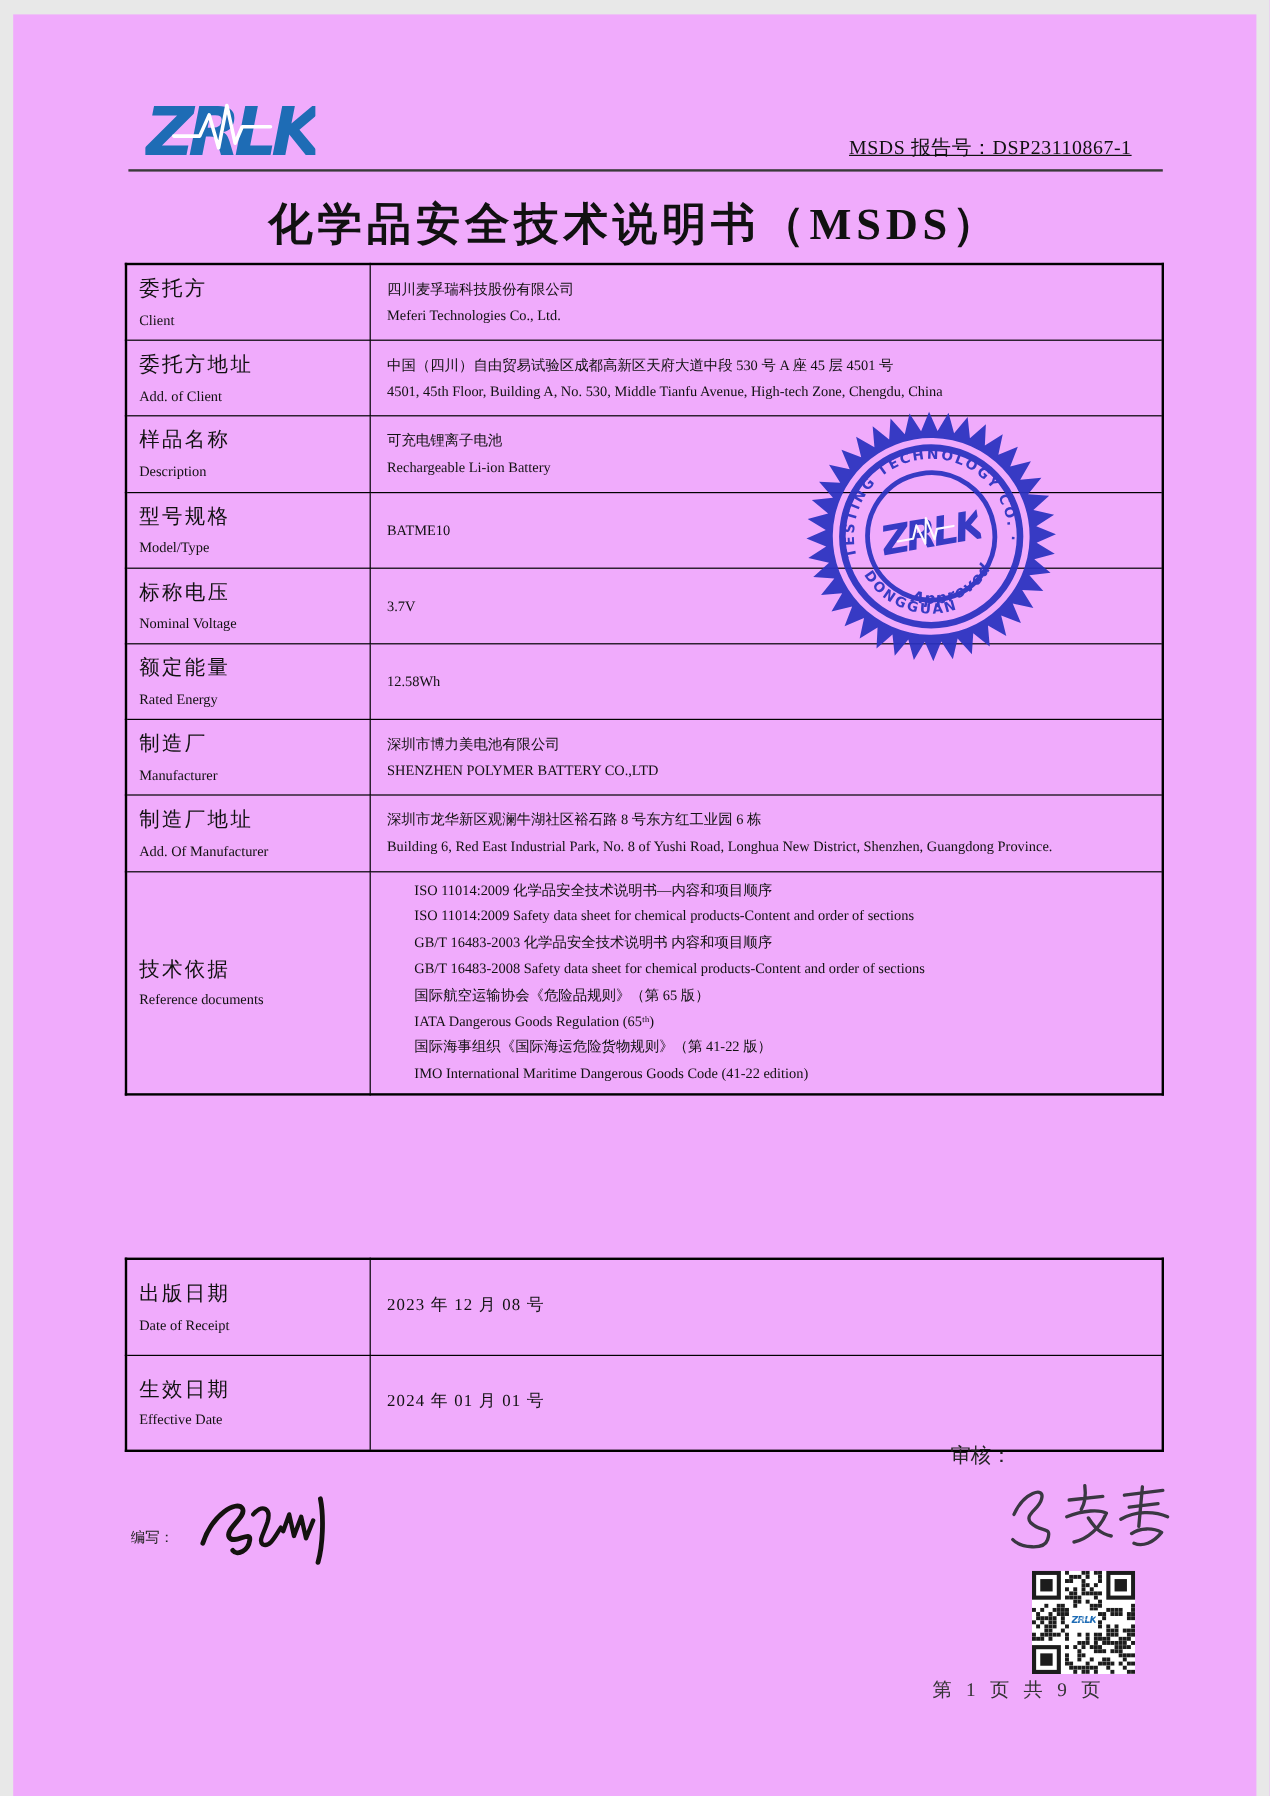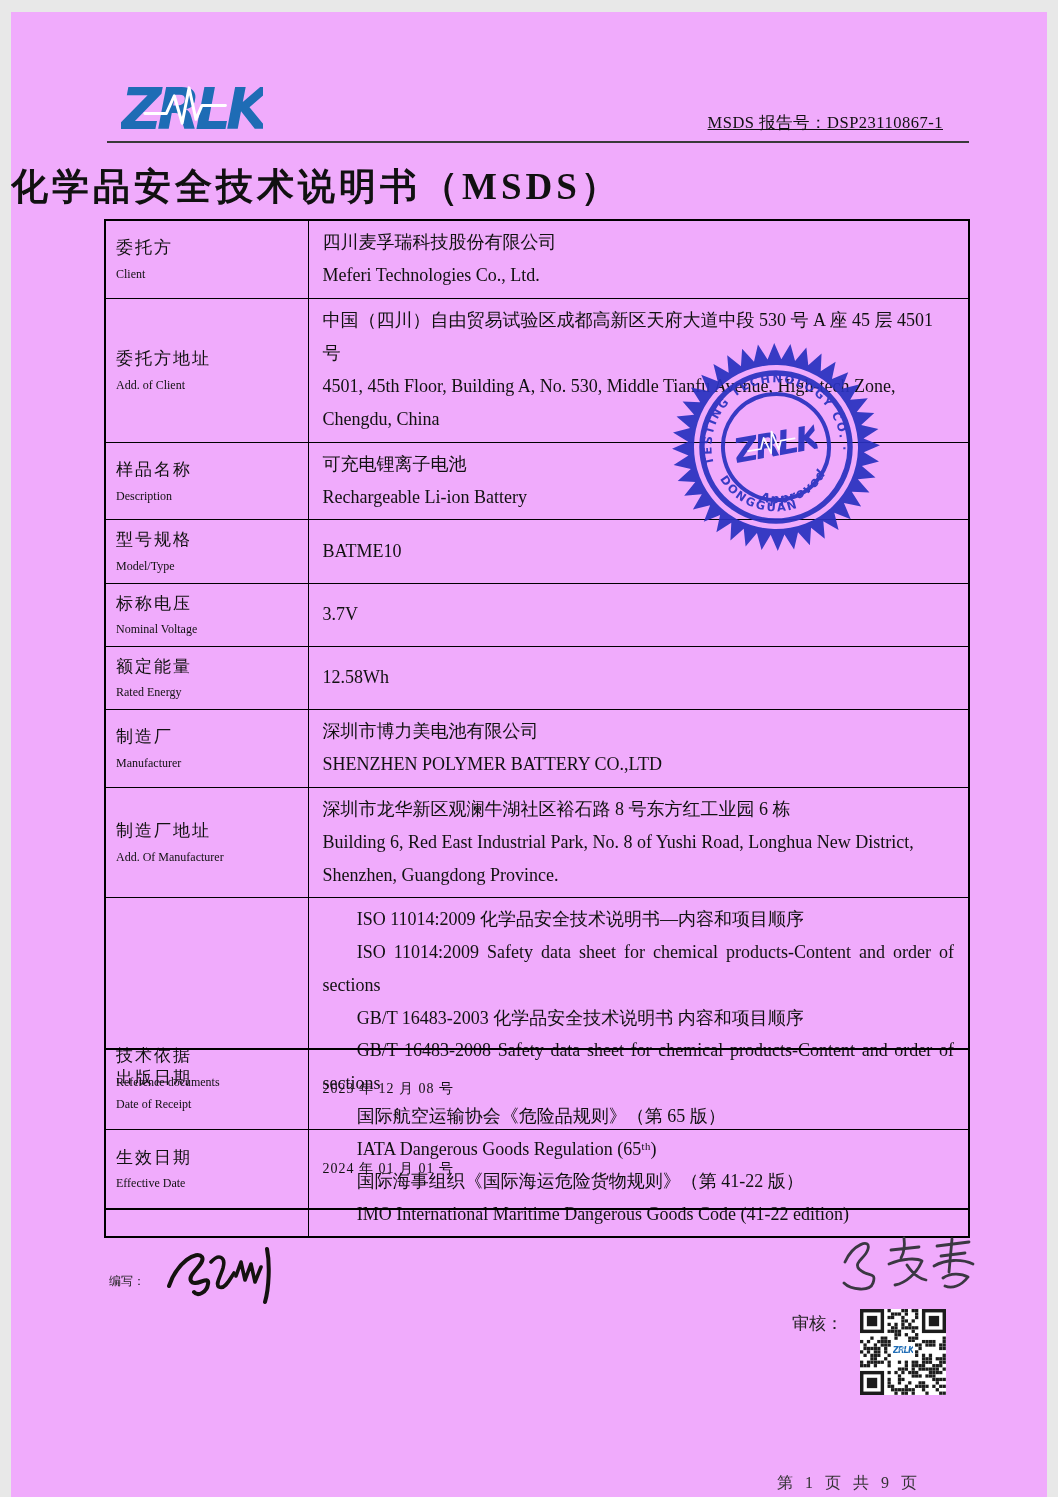--- a/index.html
+++ b/index.html
@@ -6,33 +6,33 @@
   * { margin:0; padding:0; box-sizing:border-box; }
   body { background:#e8e8e8; font-family:"Liberation Serif","DejaVu Serif",serif; color:var(--ink); }
   .page { position:relative; width:1036px; height:1497px; background:#f0abfc; margin:12px auto; overflow:hidden; }
 
   
   .logo-box { position:absolute; left:110px; top:68px; }
   .header-rule { position:absolute; left:96px; top:129px; width:862px; border-top:2px solid #3a3a3a; }
   .report-no { position:absolute; top:100px; right:104px; font-size:16.5px; text-decoration:underline; letter-spacing:.5px; }
 
   
-  .doc-title { position:absolute; top:150px; left:0; width:100%; text-align:left;
+  .doc-title { position:absolute; top:150px; left:0; width:100%; text-align:center;
                font-size:37px; font-weight:bold; letter-spacing:4px; }
 
   
   table.doc { position:absolute; left:93px; width:866px; border-collapse:collapse; table-layout:fixed;
               border:2px solid #000; }
   #info-table { top:207px;padding-left:32px; }
   #date-table { top:1036px; }
   table.doc td { border:1.6px solid #000; vertical-align:middle; }
   td.label-cell { width:203px; padding:5px 6px 5px 10px; }
   .label-zh { font-size:17px; letter-spacing:2px; line-height:1.8; }
   .label-en { font-size:12px; line-height:1.8; }
-  td.value-cell { padding:5px 14px; font-size:18px; }
+  td.value-cell { padding:5px 14px; font-size:12px; }
   .val-para { line-height:1.85; }
   td.value-cell.indent .val-para { text-indent:1.9em; text-align:justify; line-height:1.82; }
   #info-table tr:nth-child(1) td { height:61px; }
   #info-table tr:nth-child(2) td { height:57px; }
   #info-table tr:nth-child(3) td { height:56px; }
   #info-table tr:nth-child(4) td { height:57px; }
   #info-table tr:nth-child(5) td { height:56px; }
   #info-table tr:nth-child(6) td { height:57px; }
   #info-table tr:nth-child(7) td { height:56px; }
   #info-table tr:nth-child(8) td { height:57px; }
@@ -41,24 +41,24 @@
   #date-table tr td { height:80px; }
   #date-table td.value-cell { font-size:14px; letter-spacing:1px; }
 
   
   .stamp { position:absolute; left:655px; top:325px; width:220px; height:220px;
            transform:rotate(-10deg); opacity:.93; pointer-events:none; }
 
   
   .prepared-label { position:absolute; left:98px; top:1261px; font-size:12px; color:#222; }
   .prepared-sig   { position:absolute; left:146px; top:1222px; }
-  .reviewed-label { position:absolute; left:781px; top:1300px; font-size:17px; color:#222; }
+  .reviewed-label { position:absolute; left:781px; top:1189px; font-size:17px; color:#222; }
   .reviewed-sig   { position:absolute; left:820px; top:1214px; }
   .qr-box { position:absolute; left:849px; top:1297px; }
-  .page-no { position:absolute; top:1461px; right:126px; font-size:16px; letter-spacing:4px; color:#333; }
+  .page-no { position:absolute; top:1386px; right:126px; font-size:16px; letter-spacing:4px; color:#333; }
 </style>
 </head>
 <body>
 
 <div class="page">
 
   <svg width="0" height="0" style="position:absolute">
     <symbol id="zrlk-logo" viewBox="0 0 140 60">
       <text x="-2" y="50" font-size="57" font-weight="bold" font-style="italic" font-family="DejaVu Sans, sans-serif" letter-spacing="-5">ZRLK</text>
       <polyline points="22,34 44,34 52,16 60,44 67,8 74,40 80,26 104,26" fill="none" stroke="#ffffff" stroke-width="3" stroke-linejoin="round" stroke-linecap="round"></polyline>

